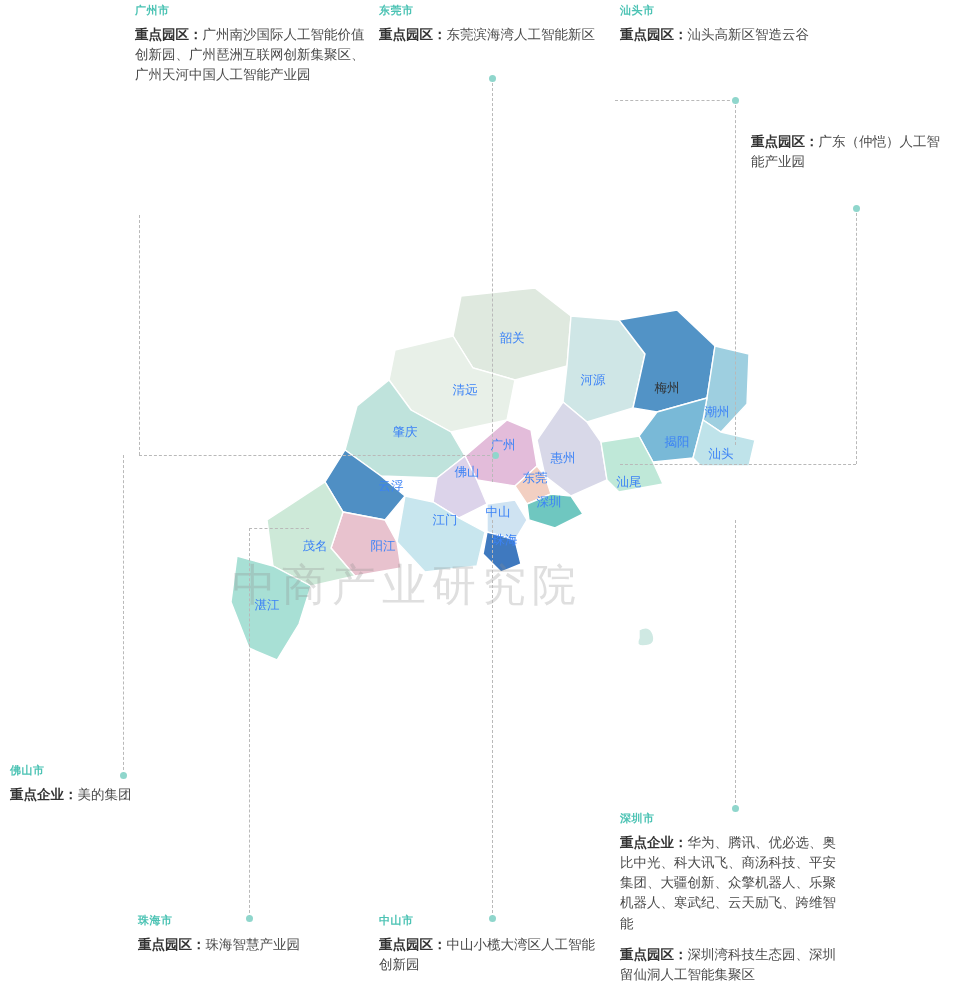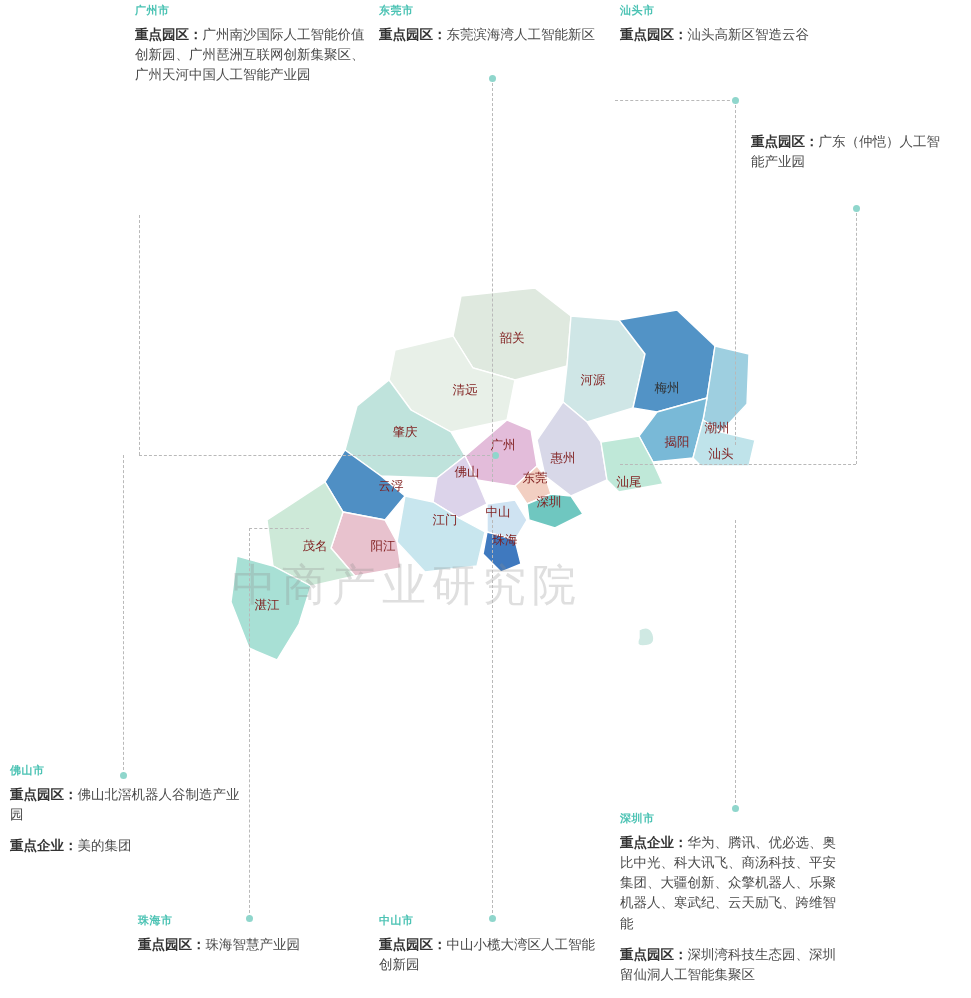--- a/index.html
+++ b/index.html
@@ -66,21 +66,21 @@
     position: absolute;
     left: 215px;
     top: 280px;
     width: 570px;
     height: 420px;
   }
   #map svg { display: block; }
   .mlabel {
     position: absolute;
     font-size: 12.5px;
-    color: #7f1d1d;
+    color: #3b82f6;
     white-space: nowrap;
     transform: translate(-50%, -50%);
   }
   .mlabel.strong { color: #2f2f2f; }
 
   
   #watermark {
     position: absolute;
     left: 232px;
     top: 556px;
@@ -145,21 +145,21 @@
         <path d="M22 276 L58 286 L96 306 L84 344 L62 380 L34 368 L16 322 Z" fill="#a8e0d5"></path>
 
         <path d="M424 350 q10 -6 14 4 q4 12 -10 12 q-8 0 -4 -8 Z" fill="#cfe9e3"></path>
       </g>
     </svg>
 
     <div class="mlabel" style="left:297px;top:58px">韶关</div>
     <div class="mlabel" style="left:250px;top:110px">清远</div>
     <div class="mlabel" style="left:378px;top:100px">河源</div>
     <div class="mlabel strong" style="left:452px;top:108px">梅州</div>
-    <div class="mlabel" style="left:502px;top:148px">潮州</div>
+    <div class="mlabel" style="left:502px;top:132px">潮州</div>
     <div class="mlabel" style="left:462px;top:162px">揭阳</div>
     <div class="mlabel" style="left:506px;top:174px">汕头</div>
     <div class="mlabel" style="left:190px;top:152px">肇庆</div>
     <div class="mlabel" style="left:288px;top:165px">广州</div>
     <div class="mlabel" style="left:348px;top:178px">惠州</div>
     <div class="mlabel" style="left:414px;top:202px">汕尾</div>
     <div class="mlabel" style="left:252px;top:192px">佛山</div>
     <div class="mlabel" style="left:320px;top:198px">东莞</div>
     <div class="mlabel" style="left:176px;top:206px">云浮</div>
     <div class="mlabel" style="left:334px;top:222px">深圳</div>
@@ -224,23 +224,20 @@
 
   <div class="callout" style="left:751px;top:132px;width:200px">
     <div class="row">
       <span class="lbl">重点园区：</span><span>广东（仲恺）人工智能产业园</span>
     </div>
   </div>
 
   <div class="callout" style="left:10px;top:762px;width:230px">
     <div class="city">佛山市</div>
     <div class="row">
-      <span class="lbl">重点园区：</span><span>佛山北滘机器人谷制造产业园</span>
-    </div>
-    <div class="row">
       <span class="lbl">重点企业：</span><span>美的集团</span>
     </div>
   </div>
 
   <div class="callout" style="left:138px;top:912px;width:230px">
     <div class="city">珠海市</div>
     <div class="row">
       <span class="lbl">重点园区：</span><span>珠海智慧产业园</span>
     </div>
   </div>

